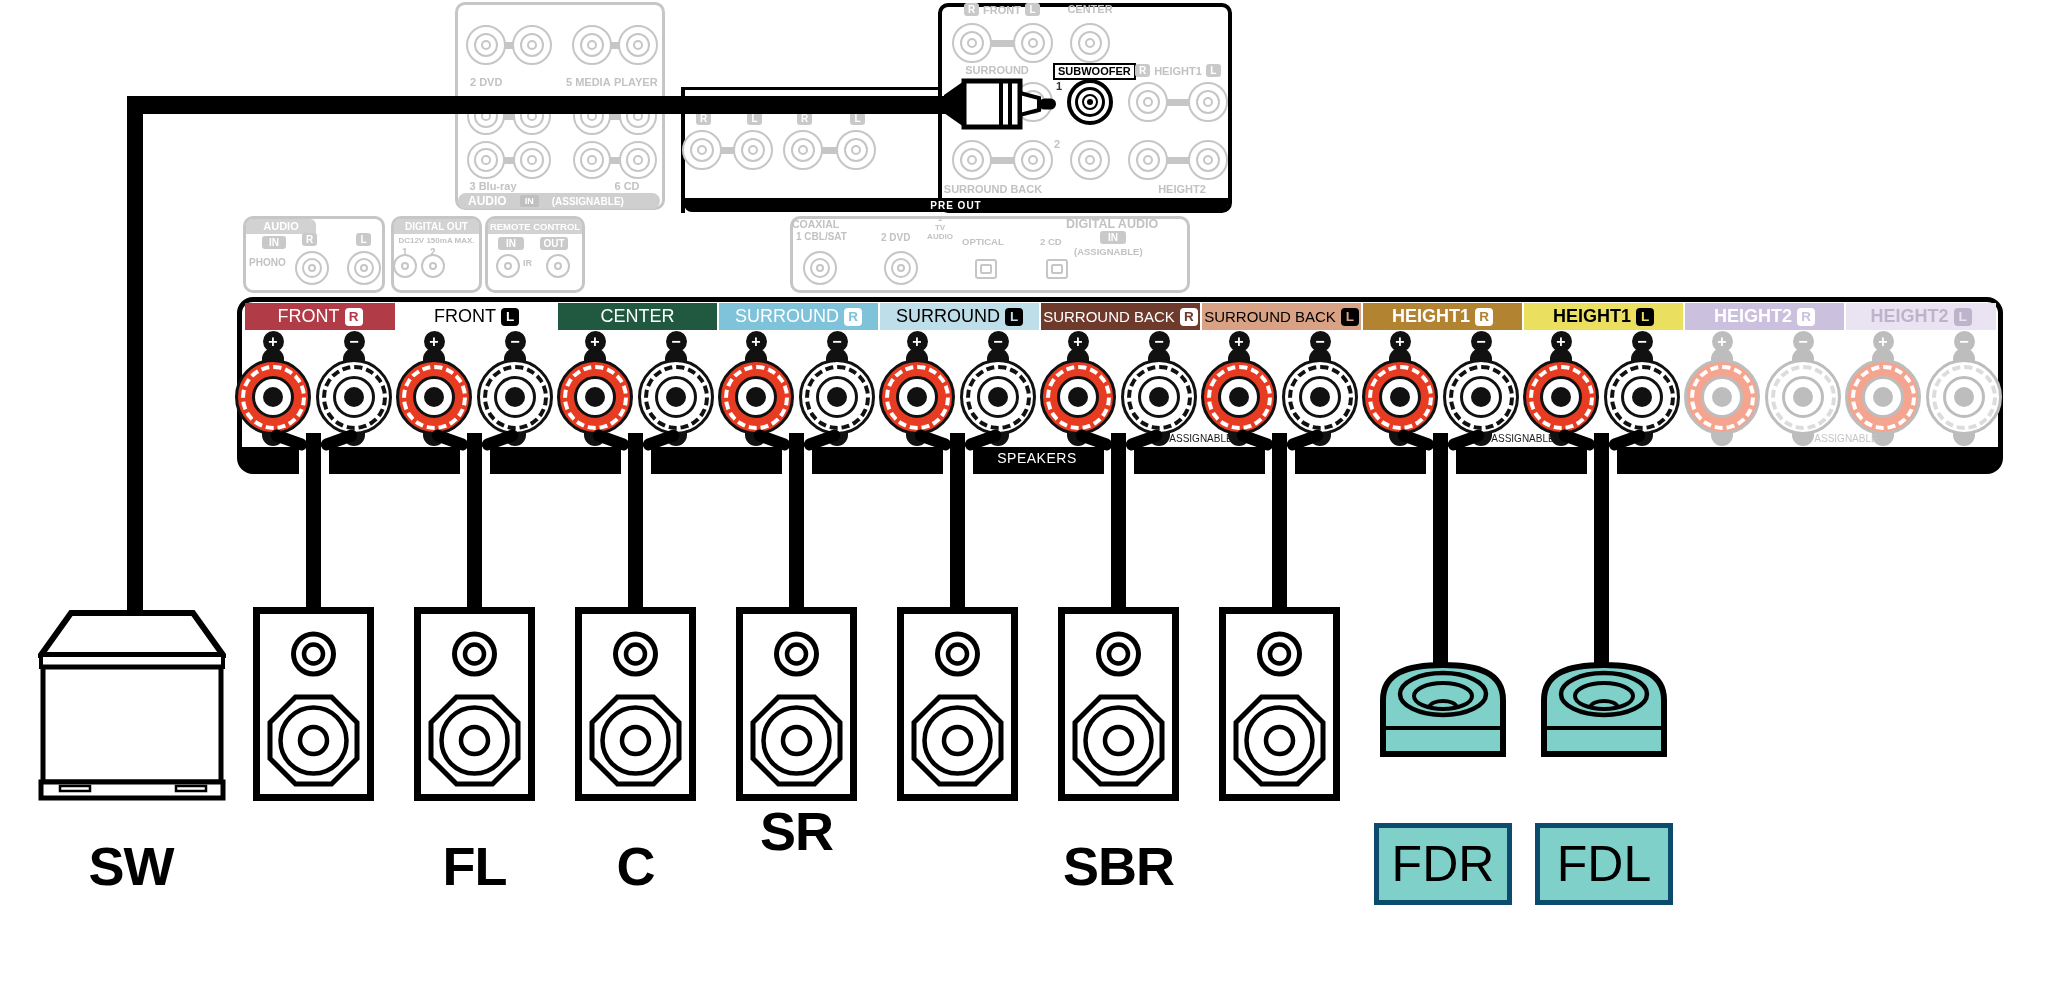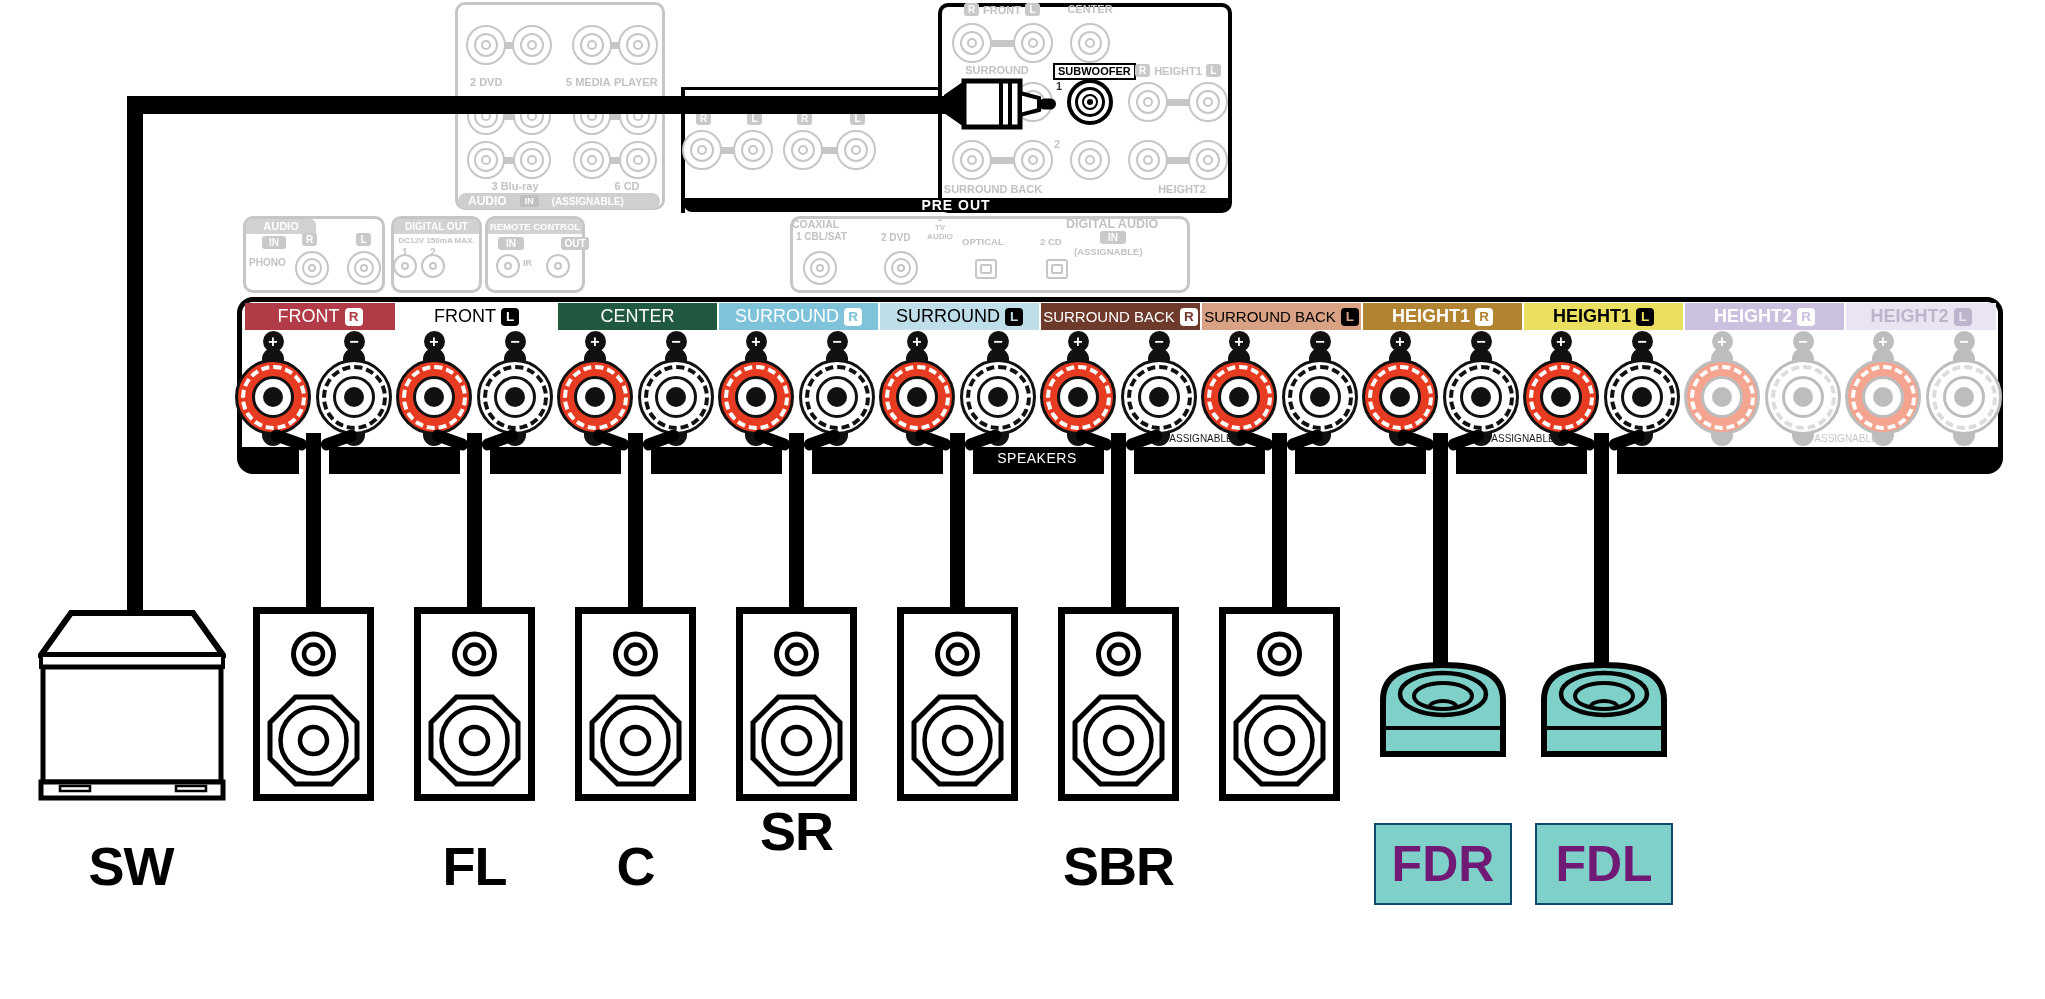--- a/index.html
+++ b/index.html
@@ -20,22 +20,22 @@
   .opt::after{content:"";position:absolute;inset:3px;border:2px solid #c6c6c6;border-radius:2px;}
   
   .pobox{border:4px solid #000;box-sizing:border-box;background:#fff;z-index:2;}
   .polab{position:absolute;z-index:3;color:#c2c2c2;font-weight:bold;font-size:11px;
          display:flex;gap:4px;justify-content:center;align-items:center;white-space:nowrap;}
   .subtag{position:absolute;z-index:3;border:2.5px solid #000;background:#fff;color:#000;
           font-weight:bold;font-size:11px;line-height:13px;padding:0 3px;white-space:nowrap;}
   
   .spklab{position:absolute;z-index:3;font-weight:bold;font-size:54px;letter-spacing:-1px;
           text-align:center;color:#000;}
-  .tag{position:absolute;z-index:3;border:2px solid #0c4a6e;box-sizing:border-box;display:flex;
-       align-items:center;justify-content:center;font-weight:bold;font-size:50px;color:#701a75;}
+  .tag{position:absolute;z-index:3;border:5px solid #0c4a6e;box-sizing:border-box;display:flex;
+       align-items:center;justify-content:center;font-weight:normal;font-size:50px;color:#000000;}
   .note{position:absolute;z-index:3;border:4px solid #000;background:#fff;box-sizing:border-box;
         display:flex;align-items:center;font-weight:bold;font-size:48px;color:#000;}
 </style>
 </head>
 <body>
 
 <div id="stage">
 
   <div class="abs fpanel" style="left:455px;top:2px;width:210px;height:208px;"></div>
 
@@ -45,21 +45,21 @@
     <span class="fbdg">L</span>
   </div>
   <div class="abs fl" style="left:560px;top:3px;width:110px;">
     <span class="fbdg">R</span>
     <span>4 GAME</span>
     <span class="fbdg">L</span>
   </div>
   <div class="abs ft" style="left:470px;top:76px;font-size:11px;z-index:1;">2 DVD</div>
   <div class="abs ft" style="left:566px;top:76px;font-size:11px;z-index:1;">5 MEDIA</div>
   <div class="abs ft" style="left:614px;top:76px;font-size:11px;z-index:1;">PLAYER</div>
-  <div class="abs ft" style="left:458px;top:180px;width:70px;text-align:center;font-size:11px;z-index:1;padding-left:22px;">3 Blu-ray</div>
+  <div class="abs ft" style="left:458px;top:180px;width:70px;text-align:center;font-size:11px;z-index:1;">3 Blu-ray</div>
   <div class="abs ft" style="left:592px;top:180px;width:70px;text-align:center;font-size:11px;z-index:1;">6 CD</div>
 
   <div class="abs gbar" style="left:458px;top:193px;width:202px;height:16px;gap:13px;padding-left:10px;">
     <span style="color:#fff;font-weight:bold;font-size:12px;">AUDIO</span>
     <span style="background:#bfbfbf;color:#fff;font-weight:bold;font-size:9px;padding:1px 5px;border-radius:2px;">IN</span>
     <span style="color:#fff;font-weight:bold;font-size:10px;">(ASSIGNABLE)</span>
   </div>
 
   <div class="abs fpanel" style="left:243px;top:216px;width:142px;height:77px;">
     <div class="iohdr" style="width:70px;">AUDIO</div>
@@ -72,21 +72,21 @@
   <div class="abs fpanel" style="left:391px;top:216px;width:91px;height:77px;">
     <div class="iohdr" style="font-size:10px;">DIGITAL OUT</div>
     <div class="ft" style="position:absolute;left:0;top:17px;width:100%;text-align:center;font-size:8px;">DC12V 150mA MAX.</div>
     <span class="ft abs" style="left:8px;top:28px;font-size:10px;">1</span>
     <span class="ft abs" style="left:36px;top:28px;font-size:10px;">2</span>
   </div>
 
   <div class="abs fpanel" style="left:485px;top:216px;width:100px;height:77px;">
     <div class="iohdr" style="font-size:9.5px;">REMOTE CONTROL</div>
     <span class="fbdg abs" style="left:10px;top:18px;min-width:24px;">IN</span>
-    <span class="fbdg abs" style="left:52px;top:18px;min-width:26px;margin-left:21px;">OUT</span>
+    <span class="fbdg abs" style="left:52px;top:18px;min-width:26px;">OUT</span>
   </div>
   <span class="abs ft" style="left:523px;top:258px;font-size:9px;z-index:2;">IR</span>
 
 
   <div class="abs fpanel" style="left:790px;top:216px;width:400px;height:77px;"></div>
   <span class="abs ft" style="left:792px;top:218px;font-size:10.5px;z-index:2;">COAXIAL</span>
   <span class="abs ft" style="left:796px;top:231px;font-size:10px;z-index:2;">1 CBL/SAT</span>
   <span class="abs ft" style="left:881px;top:232px;font-size:10px;z-index:2;">2 DVD</span>
   <div class="abs ft" style="left:922px;top:214px;width:36px;text-align:center;font-size:8px;line-height:9px;z-index:2;">
     <div>1</div>
@@ -134,21 +134,21 @@
   <span class="fbdg abs" style="left:797px;top:112px;z-index:3;">R</span>
   <span class="fbdg abs" style="left:850px;top:112px;z-index:3;">L</span>
 
   <div class="abs" style="left:1067px;top:79px;width:46px;height:46px;border:4px solid #000;border-radius:50%;box-sizing:border-box;background:#fff;z-index:4;">
     <div style="position:absolute;inset:4px;border:3px solid #000;border-radius:50%;"></div>
     <div style="position:absolute;inset:11px;border:2.5px solid #000;border-radius:50%;"></div>
     <div style="position:absolute;inset:16px;background:#000;border-radius:50%;"></div>
   </div>
 
   <div class="abs" style="left:684px;top:198px;width:544px;height:14px;background:#000;border-radius:0 0 8px 8px;z-index:5;display:flex;align-items:center;justify-content:center;">
-    <span style="color:#fff;font-weight:bold;font-size:14px;letter-spacing:1px;">PRE OUT</span>
+    <span style="color:#fff;font-weight:bold;font-size:10px;letter-spacing:1px;">PRE OUT</span>
   </div>
 
   <div class="abs" style="left:127px;top:96px;width:823px;height:18px;background:#000;z-index:10;"></div>
   <div class="abs" style="left:127px;top:96px;width:16px;height:517px;background:#000;z-index:10;"></div>
   <svg class="abs" style="left:944px;top:78px;z-index:11;" width="112" height="52" viewBox="0 0 112 52">
     <polygon points="0,17 20,3 20,49 0,35" fill="#000"></polygon>
     <rect x="20" y="3" width="56" height="46" fill="#fff" stroke="#000" stroke-width="5"></rect>
     <line x1="57" y1="3" x2="57" y2="49" stroke="#000" stroke-width="4"></line>
     <line x1="66" y1="3" x2="66" y2="49" stroke="#000" stroke-width="4"></line>
     <polygon points="76,15 95,20 95,32 76,37" fill="#fff" stroke="#000" stroke-width="4"></polygon>

